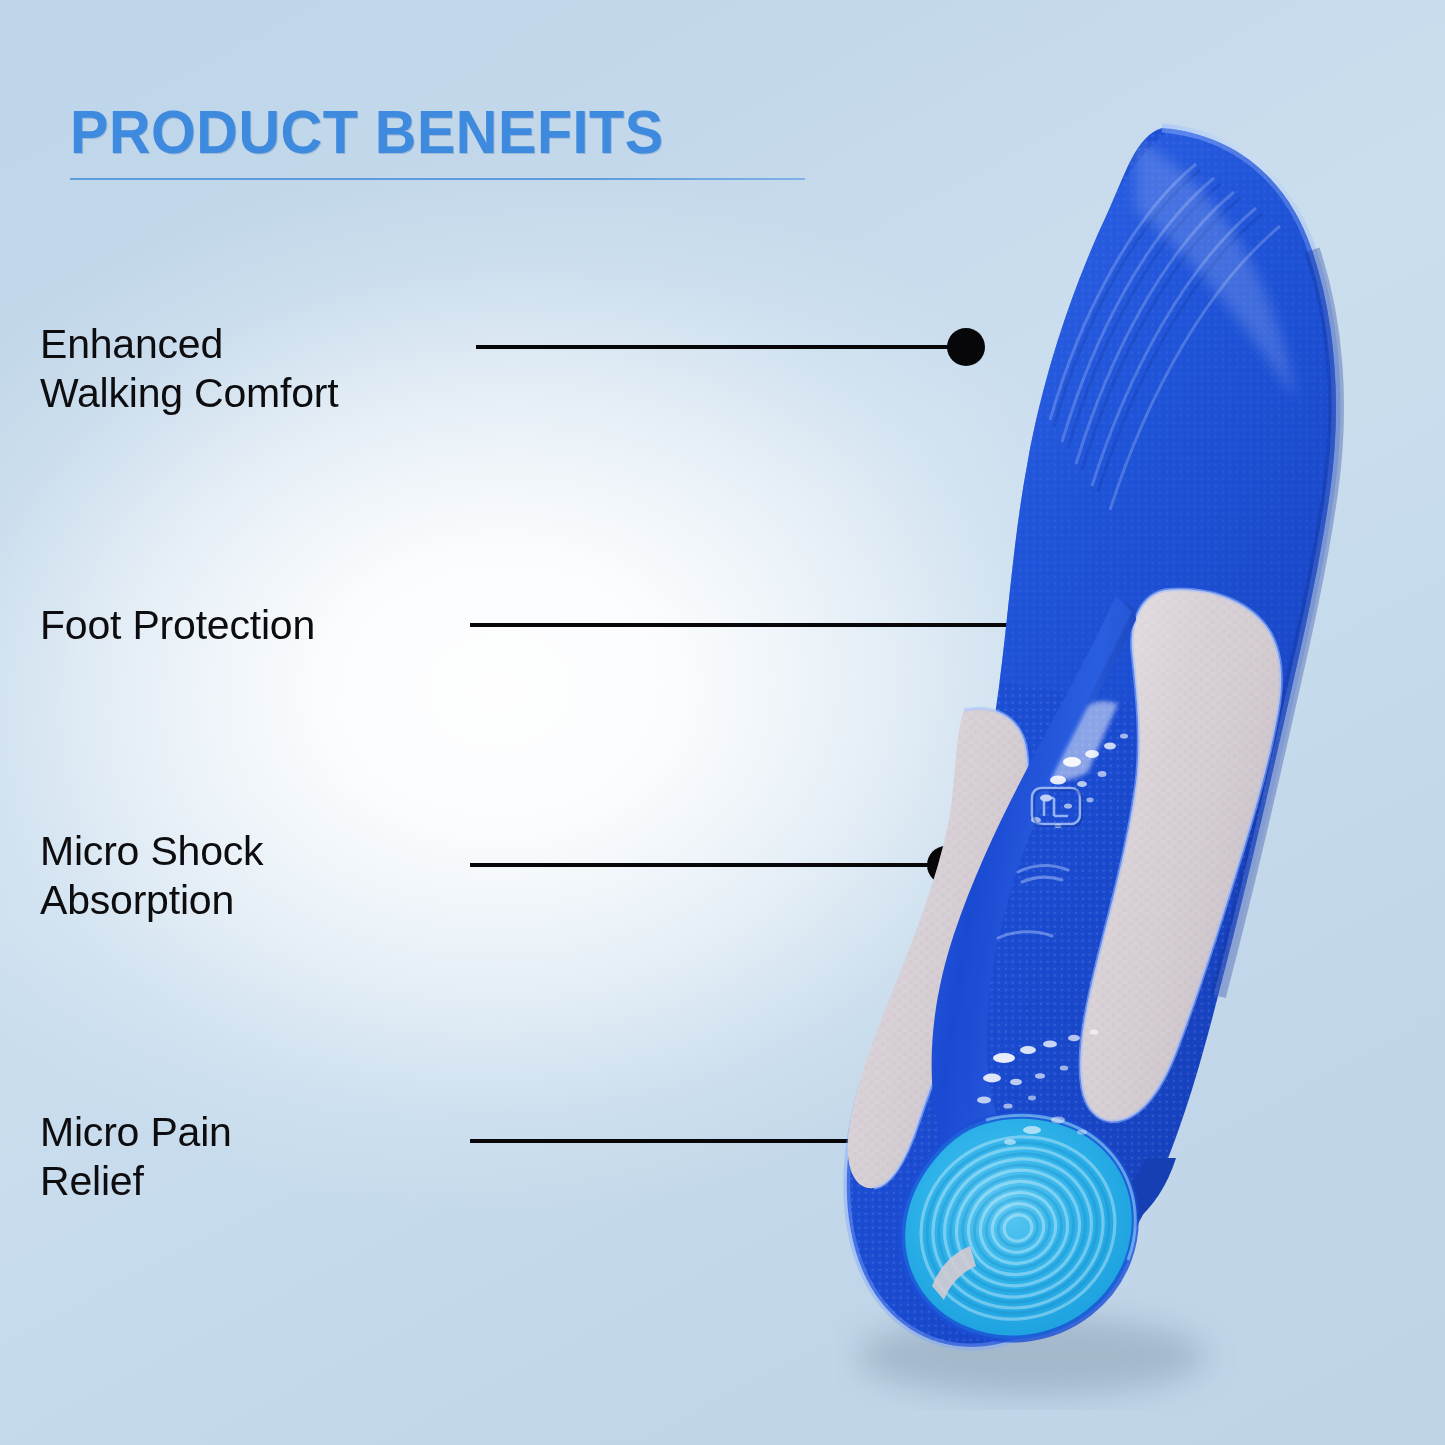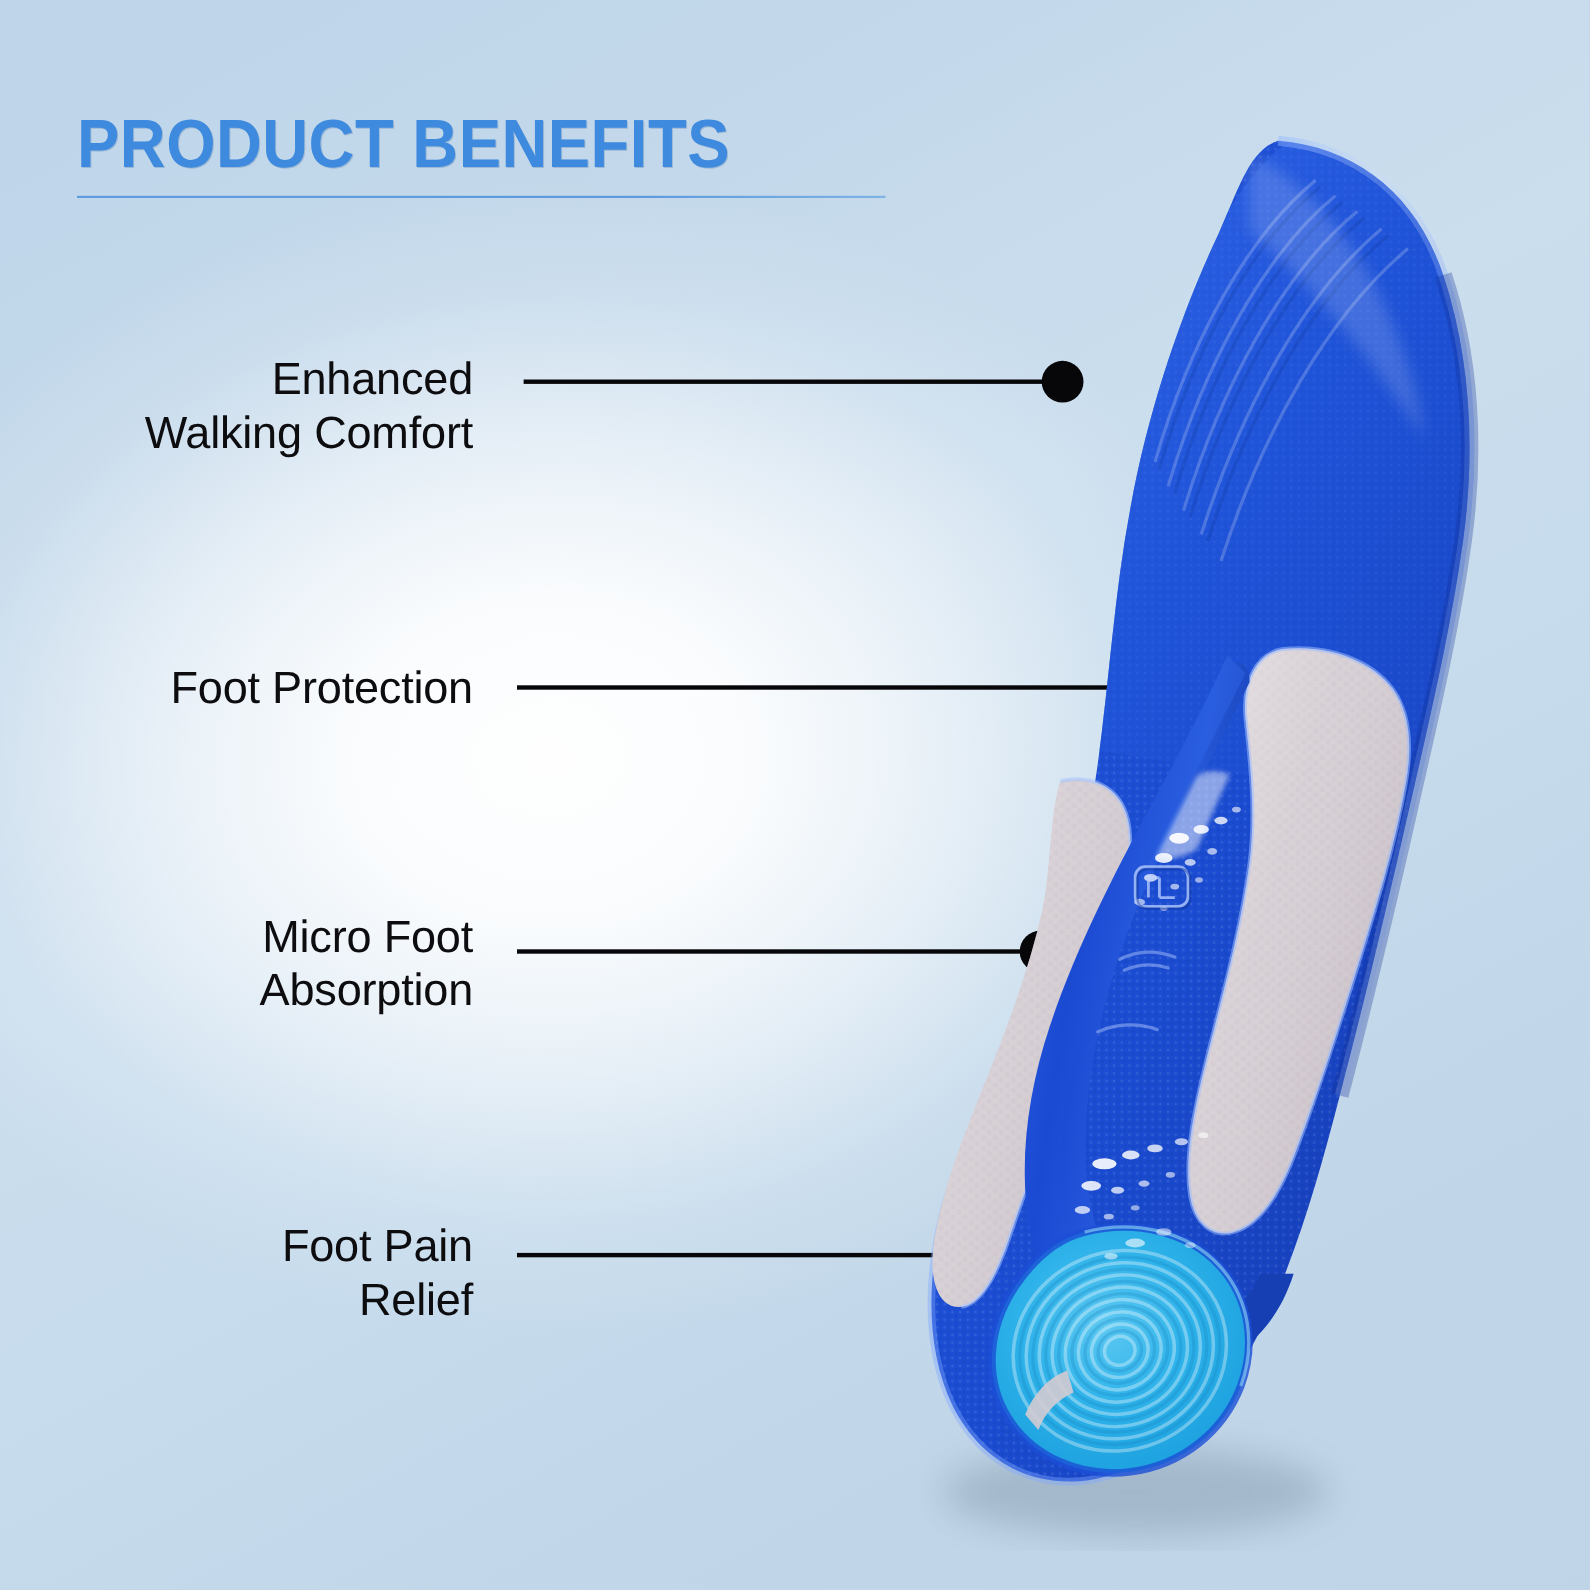--- a/index.html
+++ b/index.html
@@ -56,21 +56,21 @@
     width: 735px;
     height: 2px;
     background: linear-gradient(90deg, #5f9ddf 0%, #5d9bdd 70%, #7fb2e6 100%);
   }
 
   
   .label {
     position: absolute;
     width: 390px;
     left: 40px;
-    text-align: right;
+    text-align: left;
     color: #0d0d10;
     font-family: "Liberation Sans", sans-serif;
     font-weight: 400;
     font-size: 41px;
     line-height: 49px;
     letter-spacing: -0.2px;
     white-space: pre-line;
   }
   #label-0 { top: 320px; }
   #label-1 { top: 601px; }
@@ -126,23 +126,23 @@
 <div id="canvas">
 
   <div class="title-block">
     <div class="title-text">PRODUCT BENEFITS</div>
     <div class="title-rule"></div>
   </div>
 
   <div class="label" id="label-0">Enhanced
 Walking Comfort</div>
   <div class="label" id="label-1">Foot Protection</div>
-  <div class="label" id="label-2">Micro Foot
+  <div class="label" id="label-2">Micro Shock
 Absorption</div>
-  <div class="label" id="label-3">Foot Pain
+  <div class="label" id="label-3">Micro Pain
 Relief</div>
 
   <div class="leader" id="leader-0"></div>
   <div class="dot" id="dot-0"></div>
 
   <div class="leader" id="leader-1"></div>
   <div class="dot" id="dot-1"></div>
 
   <div class="leader" id="leader-2"></div>
   <div class="dot" id="dot-2"></div>

